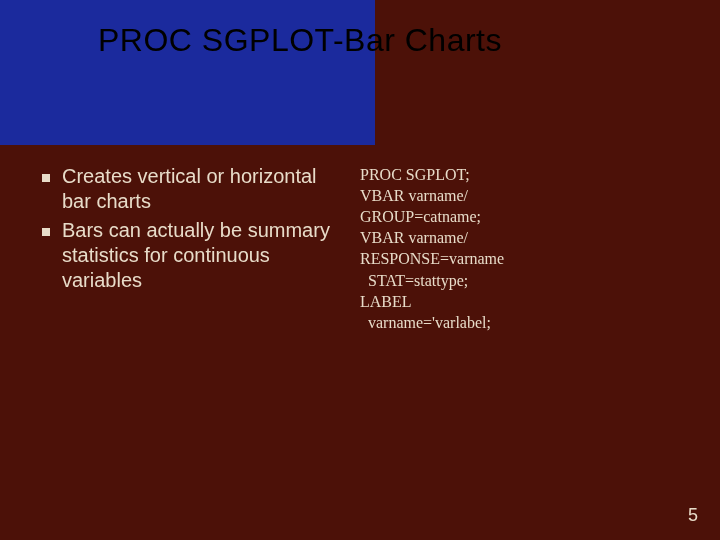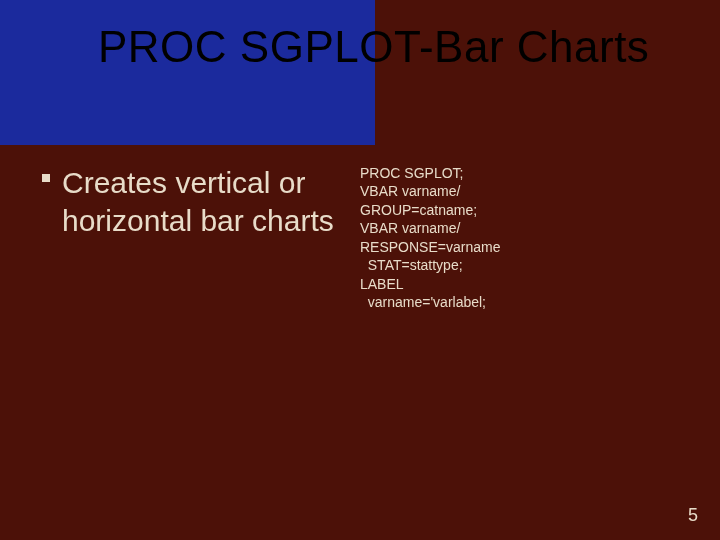--- a/index.html
+++ b/index.html
@@ -23,21 +23,21 @@
     top: 0;
     width: 375px;
     height: 145px;
     background: #1b2a9d;
   }
   .title {
     position: absolute;
     top: 22px;
     left: 98px;
     right: 20px;
-    font-size: 44px;
+    font-size: 32px;
     font-weight: normal;
     color: #000;
     letter-spacing: 0.5px;
   }
   .content {
     position: absolute;
     top: 160px;
     left: 0;
     right: 0;
     bottom: 0;
@@ -55,35 +55,35 @@
     padding: 4px 16px 0 0;
   }
   .bullets {
     list-style: none;
     margin: 0;
     padding: 0;
   }
   .bullets li {
     position: relative;
     padding-left: 38px;
-    font-size: 30px;
+    font-size: 20px;
     line-height: 1.25;
     margin-bottom: 4px;
   }
   .bullets li .sq {
     position: absolute;
     left: 18px;
     top: 10px;
     width: 8px;
     height: 8px;
     background: #e8dcc9;
   }
   .code {
-    font-family: Liberation Sans, sans-serif;
-    font-size: 14px;
+    font-family: Liberation Serif, serif;
+    font-size: 16px;
     line-height: 1.32;
     white-space: pre;
     color: #e8dcc9;
   }
   .page-num {
     position: absolute;
     right: 22px;
     bottom: 14px;
     color: #e8dcc9;
     font-size: 18px;
@@ -97,20 +97,24 @@
 
   <div class="title">PROC SGPLOT-Bar Charts</div>
 
   <div class="content">
     <div class="left-col">
       <ul class="bullets">
         <li>
           <span class="sq"></span>
           <span>Creates vertical or horizontal bar charts</span>
         </li>
+        <li>
+          <span class="sq"></span>
+          <span>Bars can actually be summary statistics for continuous variables</span>
+        </li>
       </ul>
     </div>
 
     <div class="right-col">
       <div class="code"><span>PROC SGPLOT;</span>
 <span>VBAR varname/</span>
 <span>GROUP=catname;</span>
 <span>VBAR varname/</span>
 <span>RESPONSE=varname</span>
 <span>  STAT=stattype;</span>

